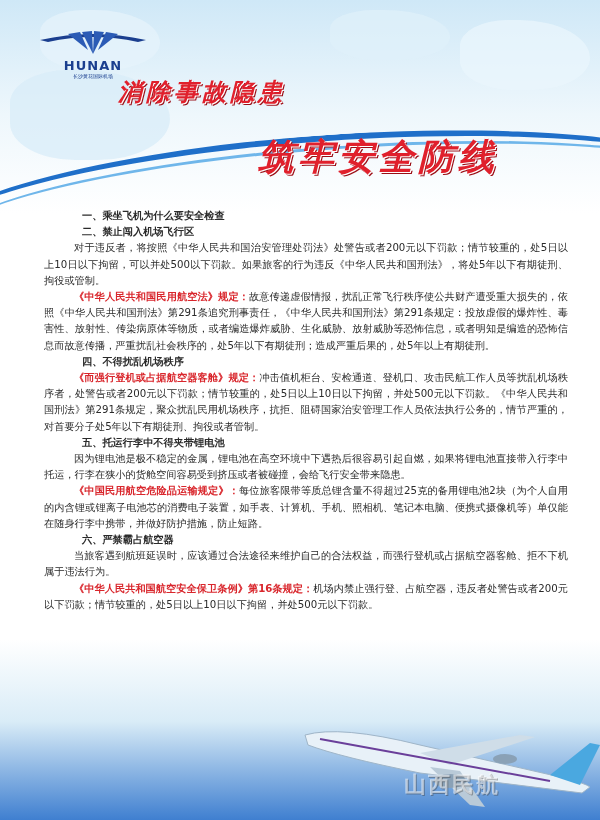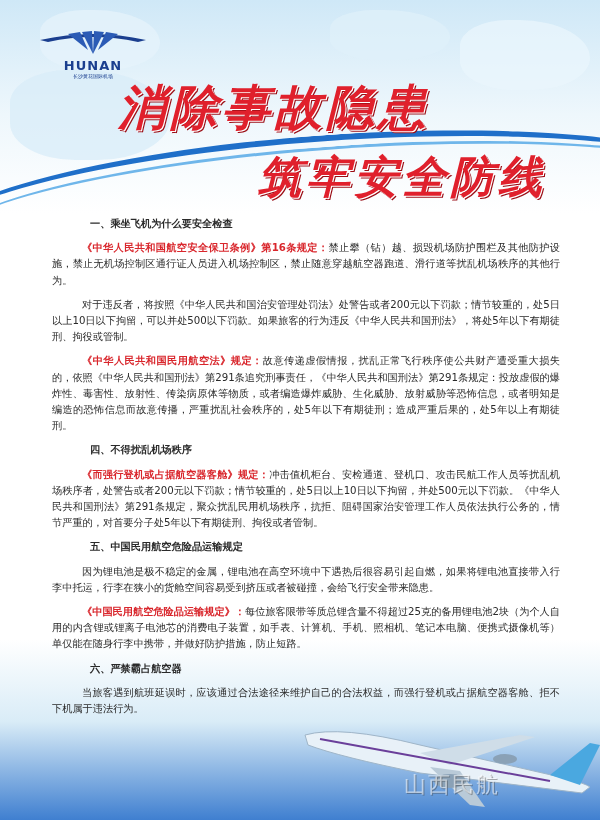--- a/index.html
+++ b/index.html
@@ -17,31 +17,31 @@
     .swoosh { position: absolute; border-radius: 50%; border-top: 6px solid #2a7fd4; border-left: 0; border-right: 0; border-bottom: 0; }
     .logo { position: absolute; left: 38px; top: 28px; width: 110px; text-align: center; }
     .logo svg { display: block; margin: 0 auto; }
     .logo-en { font-family: "DejaVu Sans", sans-serif; font-weight: bold; color: #1b3f8f; font-size: 13px; letter-spacing: 1px; margin-top: 2px; }
     .logo-cn { font-size: 5px; color: #1b3f8f; }
     .title1, .title2 {
       position: absolute; font-family: "DejaVu Sans", sans-serif; font-weight: bold; font-style: italic;
       color: #e0202c; text-shadow: 1px 1px 0 #ffffff, 2px 2px 0 #9a0d15;
       letter-spacing: 4px;
     }
-    .title1 { left: 118px; top: 76px; font-size: 48px; }
-    .title2 { left: 258px; top: 148px; font-size: 44px; }
+    .title1 { left: 118px; top: 76px; font-size: 24px; }
+    .title2 { left: 258px; top: 133px; font-size: 36px; }
     .content { position: absolute; left: 44px; top: 208px; width: 524px;
       font-size: 10.2px; line-height: 16.2px; color: #2a2a2a; }
-    .content p { margin: 8px; text-align: justify; }
+    .content p { margin: 0; text-align: justify; }
     .h { font-weight: bold; padding-left: 38px; }
     .ind { text-indent: 30px; }
     .red { color: #d9262c; font-weight: bold; }
     .plane { position: absolute; left: 300px; top: 715px; }
     .watermark { position: absolute; left: 404px; top: 770px; font-size: 22px; color: rgba(255,255,255,.55);
-      font-weight: normal; letter-spacing: 2px; text-shadow: 1px 1px 0 rgba(60,60,60,.4); text-align: right; }
+      font-weight: bold; letter-spacing: 2px; text-shadow: 1px 1px 0 rgba(60,60,60,.4); text-align: right; }
   </style>
 </head>
 <body>
 
 <div class="poster">
 
   <div class="map" style="left:40px;top:10px;width:120px;height:60px;background:#e6f3fb;"></div>
   <div class="map" style="left:10px;top:70px;width:160px;height:90px;background:#d8ecf8;"></div>
   <div class="map" style="left:460px;top:20px;width:130px;height:70px;background:#e9f5fc;"></div>
   <div class="map" style="left:330px;top:10px;width:120px;height:50px;background:#dff0fa;"></div>
@@ -60,34 +60,35 @@
     <div class="logo-en">HUNAN</div>
     <div class="logo-cn">长沙黄花国际机场</div>
   </div>
 
   <div class="title1">消除事故隐患</div>
   <div class="title2">筑牢安全防线</div>
 
   <div class="content">
     <p class="h">一、乘坐飞机为什么要安全检查</p>
 
-    <p class="ind"><span class="red">《中华人民共和国航空安全保卫条例》第16条规定：</span><span>禁止攀（钻）越、损毁机场防护围栏及其他防护设施，禁止无机场控制区通行证人员进入机场控制区，禁止随意穿越航空器跑道、滑行道等扰乱机场秩序的其他行为。</span></p>
+    <p class="h">二、禁止闯入机场飞行区</p>
     <p class="ind"><span>对于违反者，将按照《中华人民共和国治安管理处罚法》处警告或者200元以下罚款；情节较重的，处5日以上10日以下拘留，可以并处500以下罚款。如果旅客的行为违反《中华人民共和国刑法》，将处5年以下有期徒刑、拘役或管制。</span></p>
 
     <p class="ind"><span class="red">《中华人民共和国民用航空法》规定：</span><span>故意传递虚假情报，扰乱正常飞行秩序使公共财产遭受重大损失的，依照《中华人民共和国刑法》第291条追究刑事责任，《中华人民共和国刑法》第291条规定：投放虚假的爆炸性、毒害性、放射性、传染病原体等物质，或者编造爆炸威胁、生化威胁、放射威胁等恐怖信息，或者明知是编造的恐怖信息而故意传播，严重扰乱社会秩序的，处5年以下有期徒刑；造成严重后果的，处5年以上有期徒刑。</span></p>
 
     <p class="h">四、不得扰乱机场秩序</p>
     <p class="ind"><span class="red">《而强行登机或占据航空器客舱》规定：</span><span>冲击值机柜台、安检通道、登机口、攻击民航工作人员等扰乱机场秩序者，处警告或者200元以下罚款；情节较重的，处5日以上10日以下拘留，并处500元以下罚款。《中华人民共和国刑法》第291条规定，聚众扰乱民用机场秩序，抗拒、阻碍国家治安管理工作人员依法执行公务的，情节严重的，对首要分子处5年以下有期徒刑、拘役或者管制。</span></p>
 
-    <p class="h">五、中国民用航空危险品运输规定</p>
+    <p class="h">五、托运行李中不得夹带锂电池</p>
     <p class="ind"><span>因为锂电池是极不稳定的金属，锂电池在高空环境中下遇热后很容易引起自燃，如果将锂电池直接带入行李中托运，行李在狭小的货舱空间容易受到挤压或者被碰撞，会给飞行安全带来隐患。</span></p>
     <p class="ind"><span class="red">《中国民用航空危险品运输规定》：</span><span>每位旅客限带等质总锂含量不得超过25克的备用锂电池2块（为个人自用的内含锂或锂离子电池芯的消费电子装置，如手表、计算机、手机、照相机、笔记本电脑、便携式摄像机等）单仅能在随身行李中携带，并做好防护措施，防止短路。</span></p>
 
     <p class="h">六、严禁霸占航空器</p>
     <p class="ind"><span>当旅客遇到航班延误时，应该通过合法途径来维护自己的合法权益，而强行登机或占据航空器客舱、拒不下机属于违法行为。</span></p>
+    <p class="ind"><span class="red">《中华人民共和国航空安全保卫条例》第16条规定：</span><span>机场内禁止强行登、占航空器，违反者处警告或者200元以下罚款；情节较重的，处5日以上10日以下拘留，并处500元以下罚款。</span></p>
   </div>
 
   <svg class="plane" width="300" height="100" viewBox="0 0 300 100">
     <path d="M5 20 Q40 10 120 30 L260 62 Q285 68 290 72 L282 78 L120 58 Q40 42 8 30 Z" fill="#e8f1f8" stroke="#9fb5c8" stroke-width="1"></path>
     <path d="M120 38 L220 20 L235 22 L150 50 Z" fill="#cfdde8"></path>
     <path d="M130 52 L170 90 L185 92 L160 56 Z" fill="#b9cad8"></path>
     <path d="M250 60 L290 28 L300 30 L280 70 Z" fill="#4aa8e0"></path>
     <ellipse cx="150" cy="66" rx="16" ry="7" fill="#8aa1b6"></ellipse>
     <ellipse cx="205" cy="44" rx="12" ry="5" fill="#8aa1b6"></ellipse>
     <path d="M20 24 L250 66" stroke="#6a3f9a" stroke-width="2"></path>

